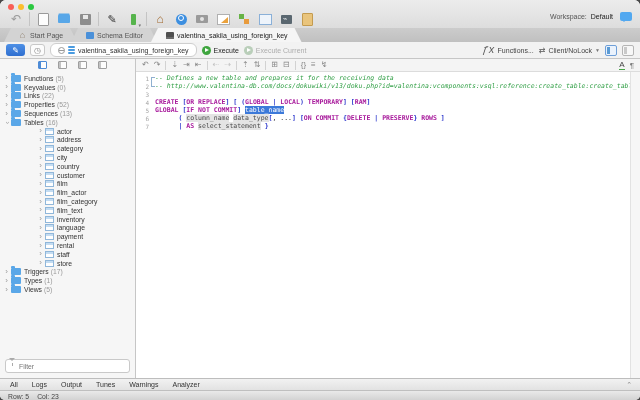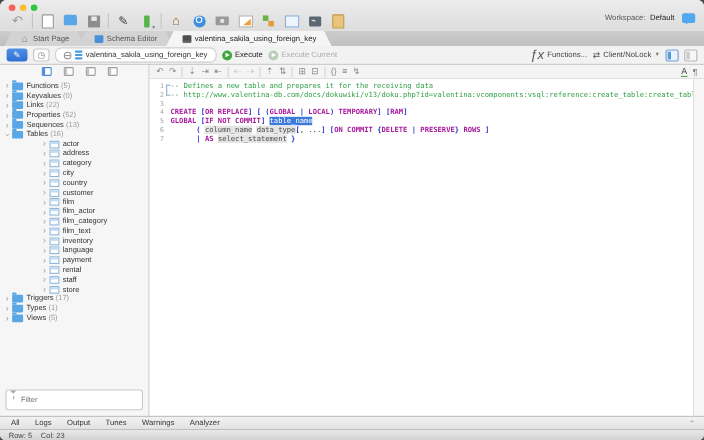--- a/index.html
+++ b/index.html
@@ -59,21 +59,21 @@
   .globe-ic::after{content:"";position:absolute;left:0;right:0;top:2px;border-top:1px solid #9a9a9a;}
   .db-ic{width:7px;height:8px;display:flex;flex-direction:column;gap:1px;}
   .db-ic i{height:2px;background:#4a9be0;border-radius:1px;}
   .exec-btn{display:flex;align-items:center;gap:3px;color:#222;}
   .play-ic{width:9px;height:9px;border-radius:50%;background:#3fa63f;position:relative;}
   .play-ic::after{content:"";position:absolute;left:3.5px;top:2.5px;border-left:4px solid #fff;border-top:2px solid transparent;border-bottom:2px solid transparent;}
   .exec-btn.disabled{color:#adadad;}
   .exec-btn.disabled .play-ic{background:#b9ceb9;}
   .tb2-spacer{flex:1;}
   .fx-btn,.lock-btn{display:flex;align-items:center;gap:3px;color:#444;}
-  .fx-ic{font-style:italic;font-family:Liberation Sans, sans-serif;font-size:12px;color:#555;}
+  .fx-ic{font-style:italic;font-family:Liberation Mono, monospace;font-size:10px;color:#555;}
   .swap-ic{font-size:8px;color:#555;}
   .caret{font-size:5px;color:#777;}
   .panel-btn{width:12px;height:11px;border:1px solid #b5b5b5;background:#f7f7f7;border-radius:2px;position:relative;box-sizing:border-box;}
   .panel-btn::before{content:"";position:absolute;left:1px;top:1px;bottom:1px;width:3px;background:#c9c9c9;}
   .panel-btn.active{border-color:#6f9fd8;background:#eaf2fc;}
   .panel-btn.active::before{background:#5b9bd5;}
   
   .main{display:flex;height:319px;}
   .sidebar{width:136px;background:#f6f6f6;border-right:1px solid #c6c6c6;display:flex;flex-direction:column;box-sizing:border-box;}
   .side-toolbar{height:12px;display:flex;align-items:center;gap:11px;padding-left:38px;}
@@ -86,42 +86,42 @@
   .trow.group{padding-left:3px;}
   .trow.child{padding-left:37px;}
   .chev{width:7px;color:#9a9a9a;font-size:8px;line-height:1;display:inline-block;text-align:center;transform-origin:45% 55%;}
   .chev.open{transform:rotate(90deg);}
   .fold-ic{width:10px;height:7px;background:#5aa7e8;border-radius:1px;margin:0 3px 0 1px;position:relative;flex:none;}
   .fold-ic::before{content:"";position:absolute;top:-2px;left:0;width:4px;height:2px;background:#5aa7e8;border-radius:1px 1px 0 0;}
   .tbl-ic{width:9px;height:7px;background:#fff;border:1px solid #90b7da;box-sizing:border-box;margin:0 3px 0 1px;position:relative;flex:none;}
   .tbl-ic::before{content:"";position:absolute;left:0;right:0;top:0;height:2px;background:#c3dcf2;}
   .count{color:#9a9a9a;margin-left:2px;}
   .filter-wrap{padding:3px 5px 5px 5px;}
-  .filter-input{width:100%;height:19px;box-sizing:border-box;border:1px solid #c9c9c9;border-radius:3px;background:#fff;
+  .filter-input{width:100%;height:14px;box-sizing:border-box;border:1px solid #c9c9c9;border-radius:3px;background:#fff;
     font-size:6.8px;color:#444;padding:0 3px 0 13px;font-family:"Liberation Sans",sans-serif;outline:none;}
   .filter-wrap{position:relative;}
   .funnel{position:absolute;left:9px;top:6px;width:0;height:0;border-left:3px solid transparent;border-right:3px solid transparent;border-top:3px solid #aaa;}
   .funnel::after{content:"";position:absolute;left:-0.5px;top:2px;width:1px;height:3px;background:#aaa;}
   
   .editor{flex:1;display:flex;flex-direction:column;min-width:0;}
   .editor-toolbar{height:12px;background:#f4f4f4;border-bottom:1px solid #dcdcdc;display:flex;align-items:center;padding:0 6px;gap:5px;font-size:8px;color:#888;}
   .eic{display:inline-block;line-height:1;}
   .eic.dim{color:#c2c2c2;}
   .esep{width:1px;height:9px;background:#d2d2d2;}
   .et-spacer{flex:1;}
   .font-btn{font-size:8px;color:#444;border-bottom:1.5px solid #46a546;line-height:1;}
   .pilcrow-btn{font-size:8px;color:#777;}
   .editor-surface{flex:1;background:#fff;position:relative;padding-top:2px;}
   .codeline{display:flex;height:8px;align-items:center;}
   .lnum{width:13px;text-align:right;font-family:"DejaVu Sans Mono",monospace;font-size:6px;color:#a4a4a4;flex:none;}
   .foldcol{width:6px;height:8px;position:relative;flex:none;}
   .foldcol.top::before{content:"";position:absolute;left:2px;top:3px;width:3px;height:5px;border-left:1px solid #8fb0d0;border-top:1px solid #8fb0d0;}
   .foldcol.bottom::before{content:"";position:absolute;left:2px;top:0;width:3px;height:4px;border-left:1px solid #8fb0d0;border-bottom:1px solid #8fb0d0;}
   .codetext{white-space:pre;font-family:"DejaVu Sans Mono",monospace;font-size:6.5px;line-height:8px;color:#333;overflow:hidden;}
-  .sg-comment{color:#2f9e44;text-align:center;}
+  .sg-comment{color:#2f9e44;font-style:italic;text-align:center;}
   .sg-kw{color:#a81a9c;font-weight:bold;}
   .sg-punc{color:#2a35cc;font-weight:bold;}
   .sg-ph{background:#e4e4e4;color:#4a4a4a;}
   .sg-sel{background:#3c79d9;color:#fff;}
   .vscroll{position:absolute;top:0;right:0;bottom:0;width:9px;background:#f6f6f6;border-left:1px solid #e2e2e2;}
   
   .bottom-tabs{height:12px;background:linear-gradient(#f2f2f2,#e2e2e2);border-top:1px solid #bdbdbd;display:flex;align-items:center;gap:14px;padding-left:10px;font-size:7px;color:#333;position:relative;box-sizing:border-box;}
   .collapse-chev{position:absolute;right:8px;top:2px;color:#8a8a8a;font-size:7px;}
   .statusbar{height:11px;background:linear-gradient(#e9e9e9,#d0d0d0);border-top:1px solid #bfbfbf;display:flex;align-items:center;gap:8px;padding-left:8px;font-size:6.8px;color:#444;box-sizing:border-box;}
 </style>

